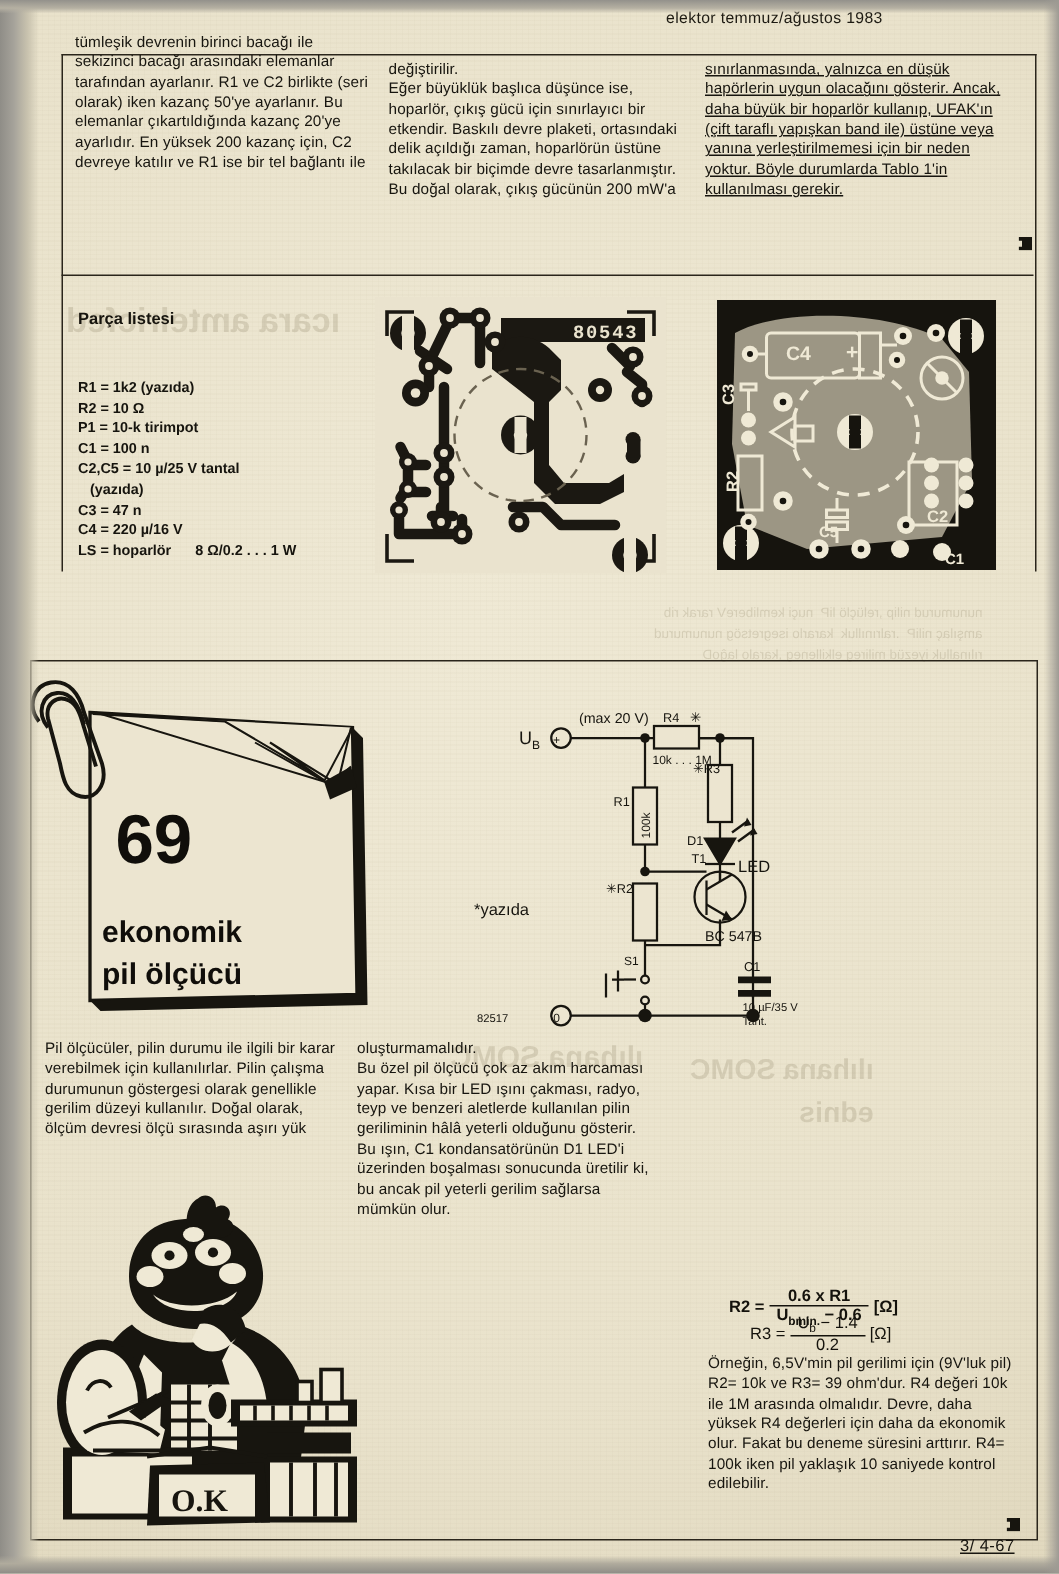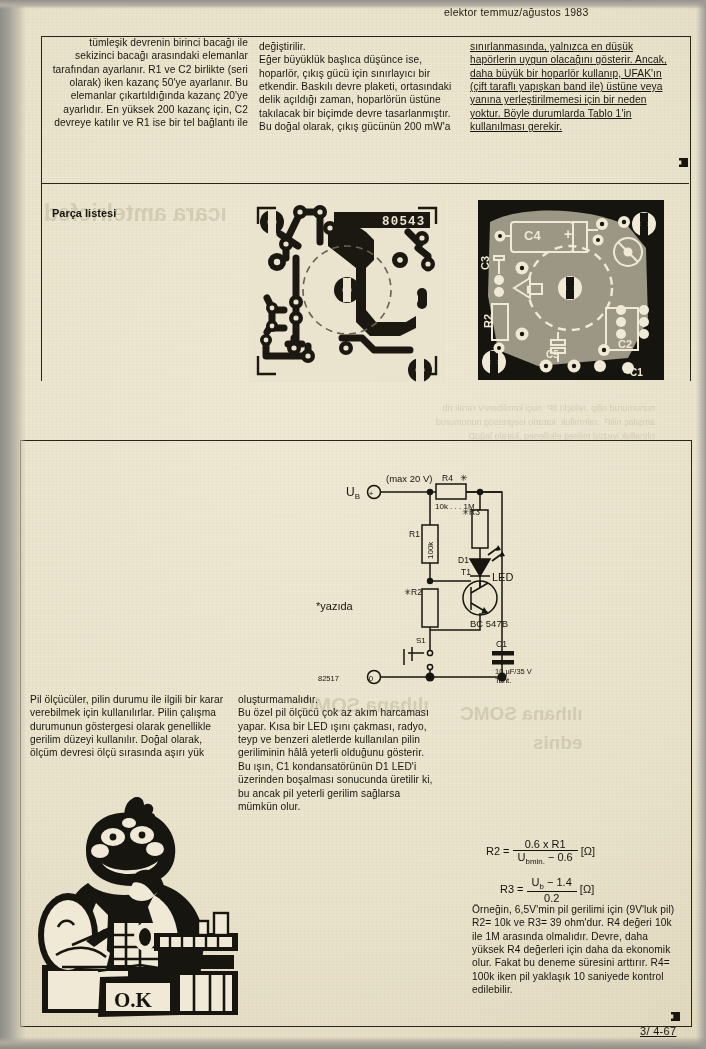--- a/index.html
+++ b/index.html
@@ -80,27 +80,36 @@
   <div class="ghost" style="left:40px;top:402px;font-size:9px;width:620px;">  nunumurud nilip ,relüçlö liP  nuçi kemlibereV rarak rib
   amşılaç niliP  .ralrınılluk  kararlo isegretsög nunumurud</div>
   <div class="ghost" style="left:60px;top:430px;font-size:9px;width:600px;">  rılınalluk iyezüd milireg elkilleneg ,karalo laĝoD</div>
   <div id="grain"></div>
 
   <div class="hdr" style="left:444px;top:6px;">elektor temmuz/ağustos 1983</div>
 
   <div class="frame" style="left:41px;top:36px;width:648px;height:344px;border-top:1.3px solid #2a251b;border-left:1.3px solid #2a251b;border-right:1.3px solid #2a251b;border-bottom:none;"></div>
   <div class="hrule" style="left:41px;top:183px;width:648px;"></div>
 
-  <div class="col" style="left:50px;top:36px;width:198px;text-align:right;">tümleşik devrenin birinci bacağı ile sekizinci bacağı arasındaki elemanlar tarafından ayarlanır. R1 ve C2 birlikte (seri olarak) iken kazanç 50'ye ayarlanır. Bu elemanlar çıkartıldığında kazanç 20'ye ayarlıdır. En yüksek 200 kazanç için, C2 devreye katılır ve R1 ise bir tel bağlantı ile</div>
+  <div class="col" style="left:50px;top:22px;width:198px;">tümleşik devrenin birinci bacağı ile sekizinci bacağı arasındaki elemanlar tarafından ayarlanır. R1 ve C2 birlikte (seri olarak) iken kazanç 50'ye ayarlanır. Bu elemanlar çıkartıldığında kazanç 20'ye ayarlıdır. En yüksek 200 kazanç için, C2 devreye katılır ve R1 ise bir tel bağlantı ile</div>
   <div class="col" style="left:259px;top:40px;width:200px;white-space:pre-line;">değiştirilir.
 Eğer büyüklük başlıca düşünce ise, hoparlör, çıkış gücü için sınırlayıcı bir etkendir. Baskılı devre plaketi, ortasındaki delik açıldığı zaman, hoparlörün üstüne takılacak bir biçimde devre tasarlanmıştır. Bu doğal olarak, çıkış gücünün 200 mW'a</div>
   <div class="col" style="left:470px;top:40px;width:205px;text-decoration:underline;">sınırlanmasında, yalnızca en düşük hapörlerin uygun olacağını gösterir. Ancak, daha büyük bir hoparlör kullanıp, UFAK'ın (çift taraflı yapışkan band ile) üstüne veya yanına yerleştirilmemesi için bir neden yoktur. Böyle durumlarda Tablo 1'in kullanılması gerekir.</div>
   <span class="endmark" style="position:absolute;left:679px;top:158px;"></span>
 
   <div class="plist-title" style="position:absolute;left:52px;top:207px;">Parça listesi</div>
+  <div class="plist" style="position:absolute;left:52px;top:252px;white-space:pre;">R1 = 1k2 (yazıda)
+R2 = 10 Ω
+P1 = 10-k tirimpot
+C1 = 100 n
+C2,C5 = 10 µ/25 V tantal
+   (yazıda)
+C3 = 47 n
+C4 = 220 µ/16 V
+LS = hoparlör      8 Ω/0.2 . . . 1 W</div>
 
   <div class="pcb" style="left:250px;top:198px;width:194px;height:184px;">
     <svg width="194" height="184" viewBox="0 0 194 184">
       <rect width="194" height="184" fill="#eae3ce"></rect>
       <g fill="none" stroke="#1b1812" stroke-width="2.4">
         <path d="M8 26 V10 H26"></path>
           <path d="M168 10 H186 V26"></path>
         <path d="M186 158 V176 H168"></path>
           <path d="M26 176 H8 V158"></path>
       </g>
@@ -261,20 +270,38 @@
         <text x="14" y="128" font-size="11" transform="rotate(-90 14 128)">R2</text>
         <text x="68" y="158" font-size="10">C5</text>
         <text x="140" y="148" font-size="11">C2</text>
         <text x="152" y="176" font-size="10">C1</text>
       </g>
     </svg>
   </div>
 
   <div class="frame" style="left:20px;top:440px;width:670px;height:585px;"></div>
 
+  <div id="notebox" style="left:20px;top:445px;width:240px;height:245px;">
+    <svg width="240" height="245" viewBox="0 0 240 245">
+      <path d="M40 30 L215 40 L218 218 L40 222 Z" fill="#ece5d0"></path>
+      <path d="M40 30 L215 40 L218 218 L40 222 Z" fill="none" stroke="#17150f" stroke-width="2.2"></path>
+      <path d="M215 40 L222 47 L225 225 L47 229 L40 222 L218 218 Z" fill="#17150f"></path>
+      <path d="M42 31 L130 36 L196 75 L160 50 L205 78 L214 40" fill="#ece5d0" stroke="#17150f" stroke-width="1.4"></path>
+      <path d="M44 30 L196 76 L214 42" fill="none" stroke="#17150f" stroke-width="1.3"></path>
+      <path d="M150 50 L200 78 L214 66" fill="none" stroke="#17150f" stroke-width="1.3"></path>
+      <path d="M196 76 L214 66 L218 80 L200 88 Z" fill="#17150f"></path>
+      <g fill="none" stroke="#17150f" stroke-width="2.6">
+        <path d="M6 36 C-2 26 2 12 14 10 C26 8 33 18 36 30 L48 64 C52 78 44 88 34 86 C24 84 22 74 20 64 L12 34 C10 24 18 18 26 22 C32 25 34 33 36 40 L44 66"></path>
+        <path d="M12 40 C4 30 8 18 18 17 C28 16 33 26 36 38"></path>
+      </g>
+      <text x="57" y="130" font-family="Liberation Sans, sans-serif" font-size="46" font-weight="bold" fill="#100e0a">69</text>
+      <text x="48" y="183" font-family="Liberation Sans, sans-serif" font-size="20" font-weight="bold" fill="#100e0a">ekonomik</text>
+      <text x="48" y="211" font-family="Liberation Sans, sans-serif" font-size="20" font-weight="bold" fill="#100e0a">pil ölçücü</text>
+    </svg>
+  </div>
 
   <div style="position:absolute;left:312px;top:455px;width:225px;height:235px;">
     <svg width="225" height="235" viewBox="0 0 225 235">
       <g stroke="#17150f" stroke-width="1.5" fill="none">
 
         <path d="M68 37 H118"></path>
         <path d="M151 37 H190 V210"></path>
         <path d="M118 37 V97"></path>
         <path d="M118 37 H124"></path>
 
@@ -352,21 +379,21 @@
         <text x="6" y="226" font-size="7.5">82517</text>
       </g>
     </svg>
   </div>
 
   <div class="col" style="left:30px;top:693px;width:196px;">Pil ölçücüler, pilin durumu ile ilgili bir karar verebilmek için kullanılırlar. Pilin çalışma durumunun göstergesi olarak genellikle gerilim düzeyi kullanılır. Doğal olarak, ölçüm devresi ölçü sırasında aşırı yük</div>
   <div class="col" style="left:238px;top:693px;width:200px;white-space:pre-line;">oluşturmamalıdır.
 Bu özel pil ölçücü çok az akım harcaması yapar. Kısa bir LED ışını çakması, radyo, teyp ve benzeri aletlerde kullanılan pilin geriliminin hâlâ yeterli olduğunu gösterir. Bu ışın, C1 kondansatörünün D1 LED'i üzerinden boşalması sonucunda üretilir ki, bu ancak pil yeterli gerilim sağlarsa mümkün olur.</div>
   <div class="col" style="left:472px;top:903px;width:208px;">Örneğin, 6,5V'min pil gerilimi için (9V'luk pil) R2= 10k ve R3= 39 ohm'dur. R4 değeri 10k ile 1M arasında olmalıdır. Devre, daha yüksek R4 değerleri için daha da ekonomik olur. Fakat bu deneme süresini arttırır. R4= 100k iken pil yaklaşık 10 saniyede kontrol edilebilir.</div>
 
-  <div class="formula" style="position:absolute;left:486px;top:838px;">
+  <div class="formula" style="position:absolute;left:486px;top:858px;font-weight:bold;">
     <span>R2 =</span>
     <span class="frac">
       <span class="n">0.6 x R1</span>
       <span class="d">U<sub>bmin.</sub> − 0.6</span>
     </span>
     <span>[Ω]</span>
   </div>
   <div class="formula" style="position:absolute;left:500px;top:876px;">
     <span>R3 =</span>
     <span class="frac">

